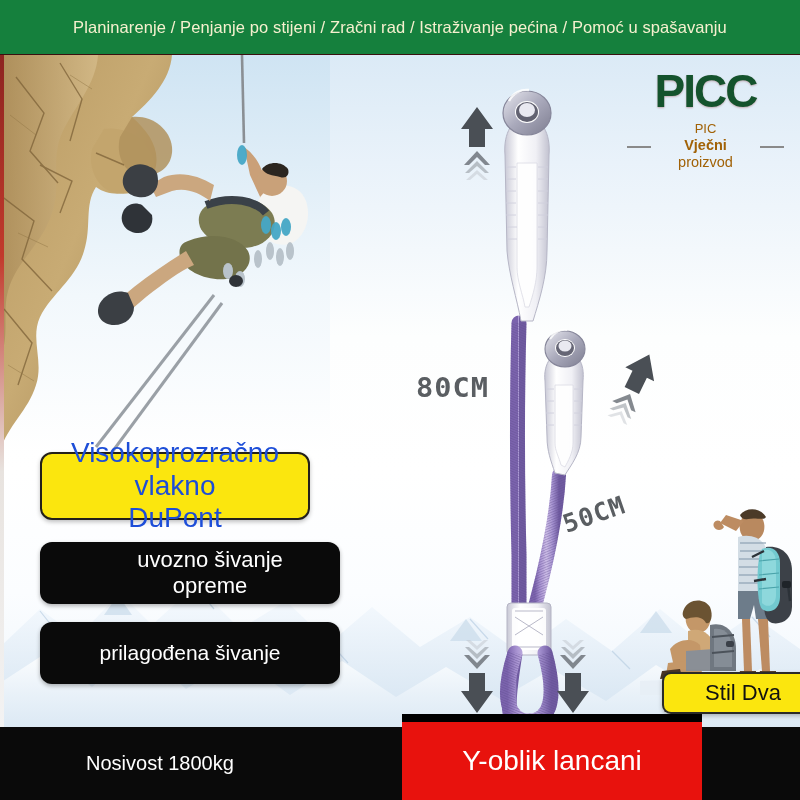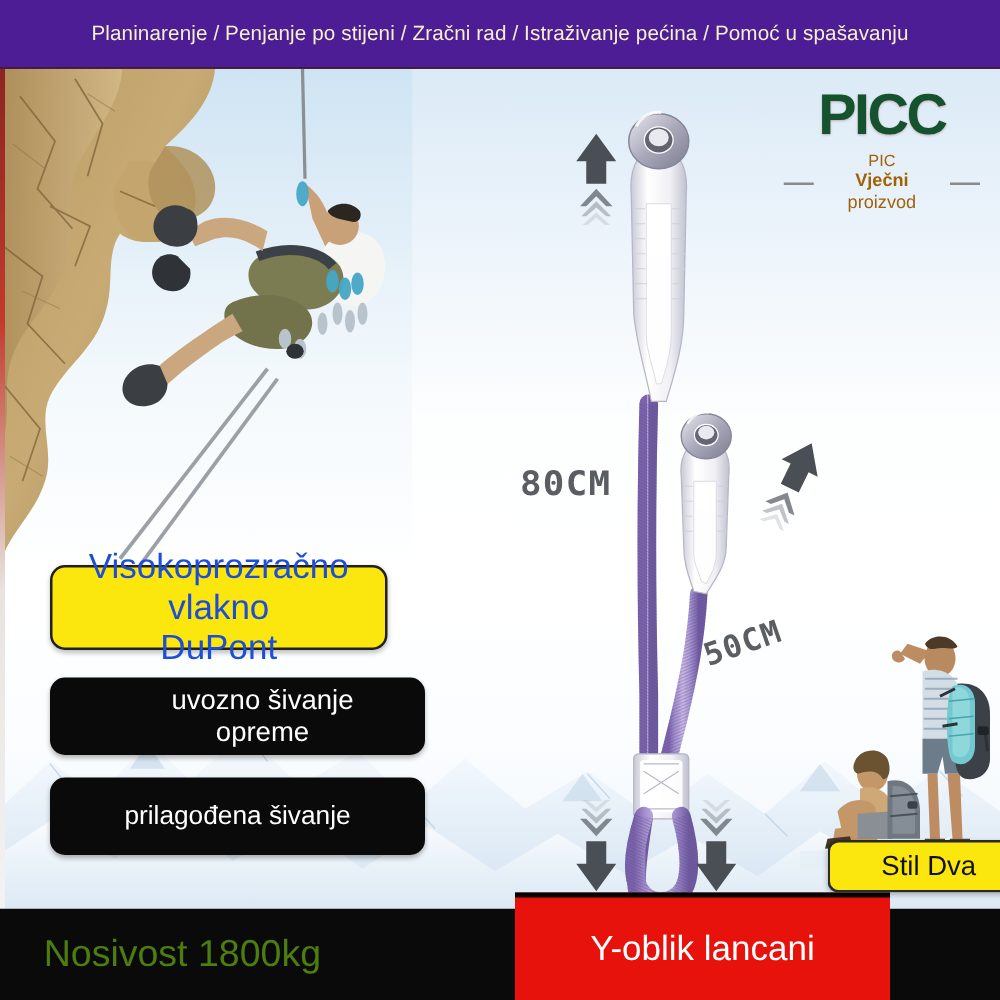--- a/index.html
+++ b/index.html
@@ -7,21 +7,21 @@
   body { font-family:"Liberation Sans", sans-serif; }
 
   #ad {
     position:relative; width:800px; height:800px; overflow:hidden;
     background:#fff;
   }
 
   
   .top-banner {
     position:absolute; left:0; top:0; width:800px; height:55px;
-    background:#4c1d95;
+    background:#15803d;
     display:flex; align-items:center; justify-content:center;
     border-bottom:1px solid #3a1010;
     z-index:40;
   }
   .top-banner .txt {
     color:#f6f0cf; font-size:16.5px; letter-spacing:0.1px; white-space:nowrap;
   }
 
   
   .scene {
@@ -117,27 +117,27 @@
     box-shadow:0 2px 4px rgba(0,0,0,.25);
   }
 
   
   .bar-black {
     position:absolute; left:0; top:727px; width:800px; height:73px;
     background:#0a0a0a; z-index:50;
     display:flex; align-items:center;
   }
   .bar-black .txt {
-    margin-left:35px; color:#4d7c0f; font-size:30px; white-space:nowrap;
+    margin-left:86px; color:#ffffff; font-size:20px; white-space:nowrap;
   }
   .bar-red {
-    position:absolute; left:412px; top:714px; width:300px; height:86px;
+    position:absolute; left:402px; top:714px; width:300px; height:86px;
     background:#e8120d; z-index:55;
     display:flex; align-items:center; justify-content:center;
-    border-top:4px solid #000000;
+    border-top:8px solid #000000;
   }
   .bar-red .txt { color:#fff; font-size:28px; white-space:nowrap; }
 
   .arrow-wrap { position:absolute; z-index:18; }
 </style>
 </head>
 <body>
 
 <div id="ad">
 

